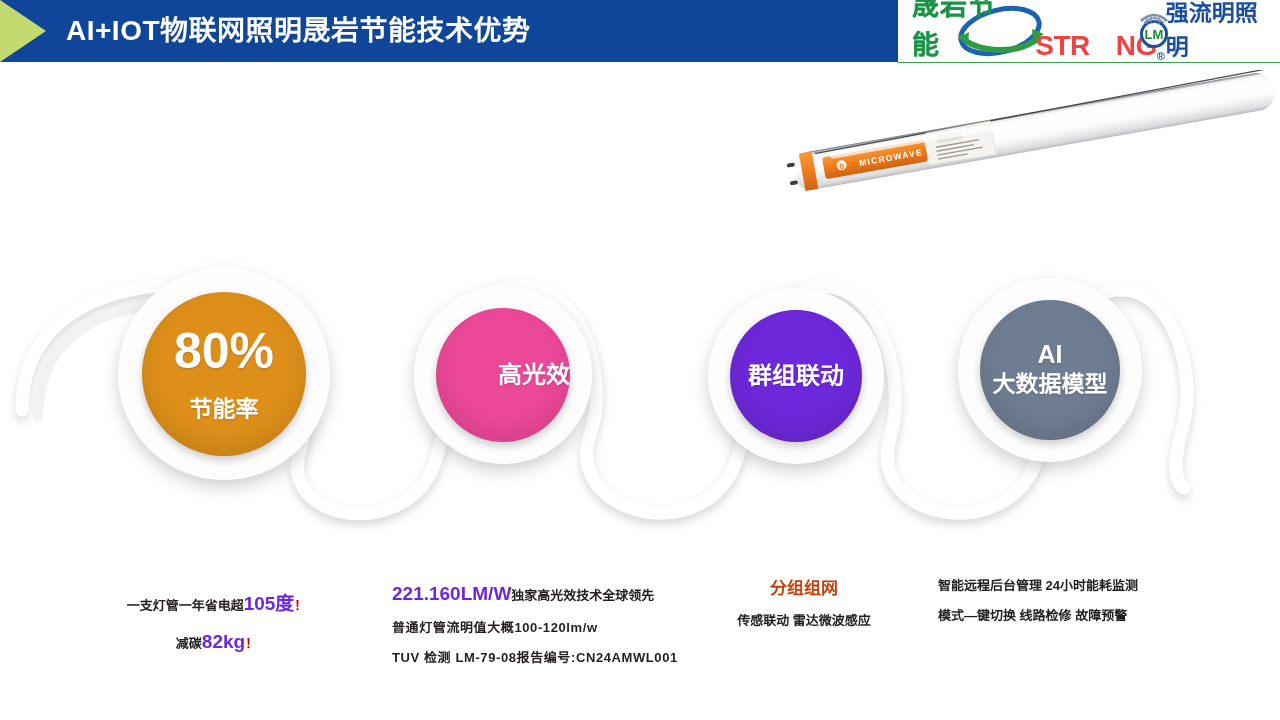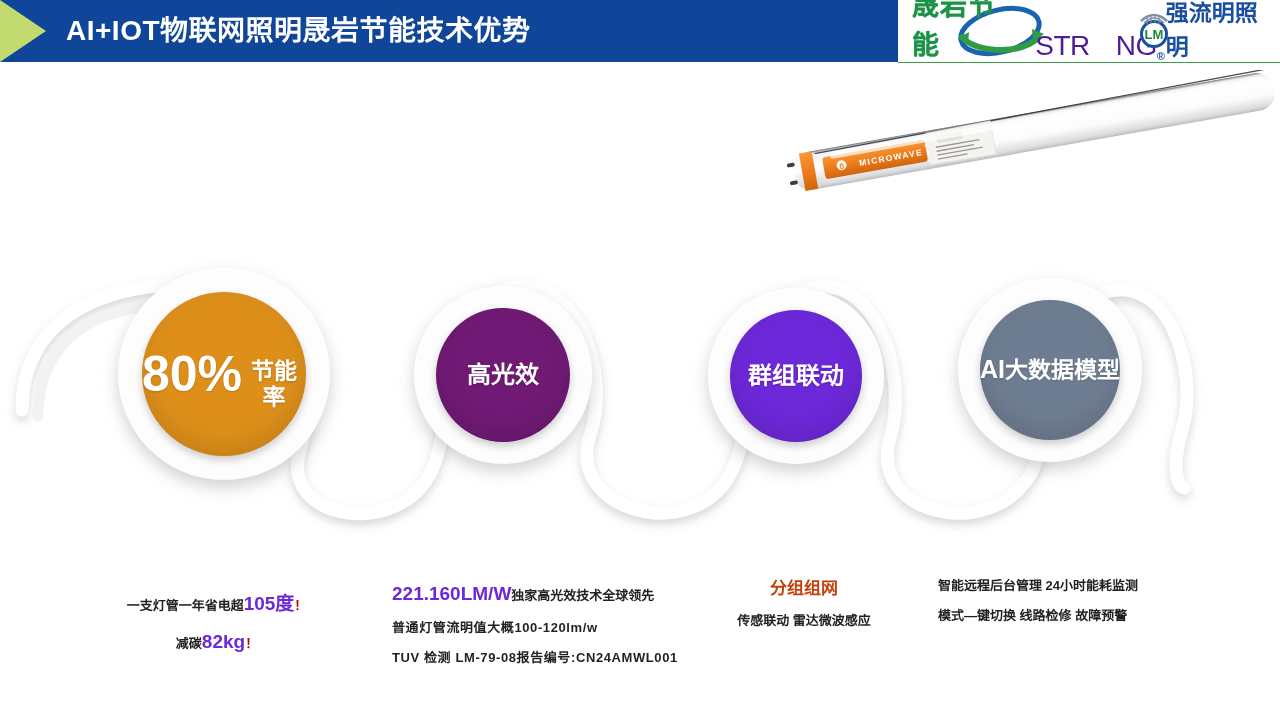--- a/index.html
+++ b/index.html
@@ -20,38 +20,38 @@
     clip-path:polygon(0 0,0 100%,100% 50%);}
   .header-title{position:absolute;left:66px;top:0;height:62px;line-height:62px;
     color:#ffffff;font-size:28px;font-weight:bold;letter-spacing:0.5px;white-space:nowrap;}
 
   
   .logo-box{position:absolute;left:898px;top:0;width:382px;height:62px;background:#ffffff;
     border-bottom:1.5px solid #3C9E4A;display:flex;align-items:flex-end;justify-content:flex-start;overflow:hidden;}
   .logo-cn{position:relative;margin-left:14px;font-size:27px;font-weight:bold;color:#1C9247;letter-spacing:1px;z-index:3;
     text-shadow:0 0 1px #1C9247;}
   .logo-swoosh{position:absolute;left:56px;top:4px;width:92px;height:54px;z-index:2;pointer-events:none;}
-  .logo-strong{position:relative;margin-left:12px;font-size:28px;font-weight:normal;color:#4c1d95;letter-spacing:-0.5px;z-index:3;}
+  .logo-strong{position:relative;margin-left:12px;font-size:28px;font-weight:bold;color:#ef4444;letter-spacing:-0.5px;z-index:3;}
   .logo-lm{position:absolute;left:236px;top:11px;width:40px;height:40px;z-index:4;}
   .logo-reg{font-size:11px;vertical-align:super;color:#1A4FA0;font-weight:bold;}
   .logo-tail{margin-left:1px;font-size:23px;font-weight:bold;color:#1A4FA0;letter-spacing:0px;}
 
   
   .tube-wrap{position:absolute;left:770px;top:70px;width:510px;height:140px;}
   .tube-svg{position:absolute;left:0;top:0;}
 
   
   .ribbon{position:absolute;left:0px;top:220px;width:1280px;height:330px;}
 
   
   .circles{position:absolute;left:0;top:220px;width:1280px;height:330px;}
   .node{position:absolute;}
   .node .base{position:absolute;border-radius:50%;background:#fdfdfd;
     box-shadow:0 7px 16px rgba(120,120,125,.34), inset 0 2px 4px rgba(255,255,255,.9);}
-  .node .disc{position:absolute;border-radius:50%;display:flex;flex-direction:row;
+  .node .disc{position:absolute;border-radius:50%;display:flex;flex-direction:column;
     align-items:center;justify-content:center;color:#fff;text-align:center;
     box-shadow:inset 0 -10px 22px rgba(0,0,0,.10), 0 4px 9px rgba(0,0,0,.20);}
   .disc .big{font-size:50px;font-weight:bold;line-height:1.0;text-shadow:0 1px 2px rgba(0,0,0,.18);}
   .disc .sub{font-size:23px;font-weight:bold;line-height:1.15;margin-top:20px;text-shadow:0 1px 2px rgba(0,0,0,.18);text-align:center;}
   .disc .mid{font-size:24px;font-weight:bold;line-height:1.2;text-shadow:0 1px 2px rgba(0,0,0,.18);}
   .disc .ai{font-size:25px;font-weight:bold;line-height:1.1;text-shadow:0 1px 2px rgba(0,0,0,.18);}
   .disc .ai2{font-size:23px;font-weight:bold;line-height:1.2;margin-top:2px;text-shadow:0 1px 2px rgba(0,0,0,.18);}
 
   
   .cap{position:absolute;font-size:13px;color:#231f20;font-weight:bold;white-space:nowrap;}
@@ -187,21 +187,21 @@
     <div class="node" style="left:118px;top:48px;width:212px;height:212px;">
       <div class="base" style="left:0;top:0;width:212px;height:212px;"></div>
       <div class="disc" style="left:24px;top:24px;width:164px;height:164px;background:#DD8F1A;">
         <div class="big">80%</div>
         <div class="sub">节能率</div>
       </div>
     </div>
 
     <div class="node" style="left:414px;top:66px;width:178px;height:178px;">
       <div class="base" style="left:0;top:0;width:178px;height:178px;"></div>
-      <div class="disc" style="left:22px;top:22px;width:134px;height:134px;background:#701a75;">
+      <div class="disc" style="left:22px;top:22px;width:134px;height:134px;background:#ec4899;align-items:flex-end;">
         <div class="mid">高光效</div>
       </div>
     </div>
 
     <div class="node" style="left:708px;top:68px;width:176px;height:176px;">
       <div class="base" style="left:0;top:0;width:176px;height:176px;"></div>
       <div class="disc" style="left:22px;top:22px;width:132px;height:132px;background:#6d28d9;">
         <div class="mid">群组联动</div>
       </div>
     </div>

